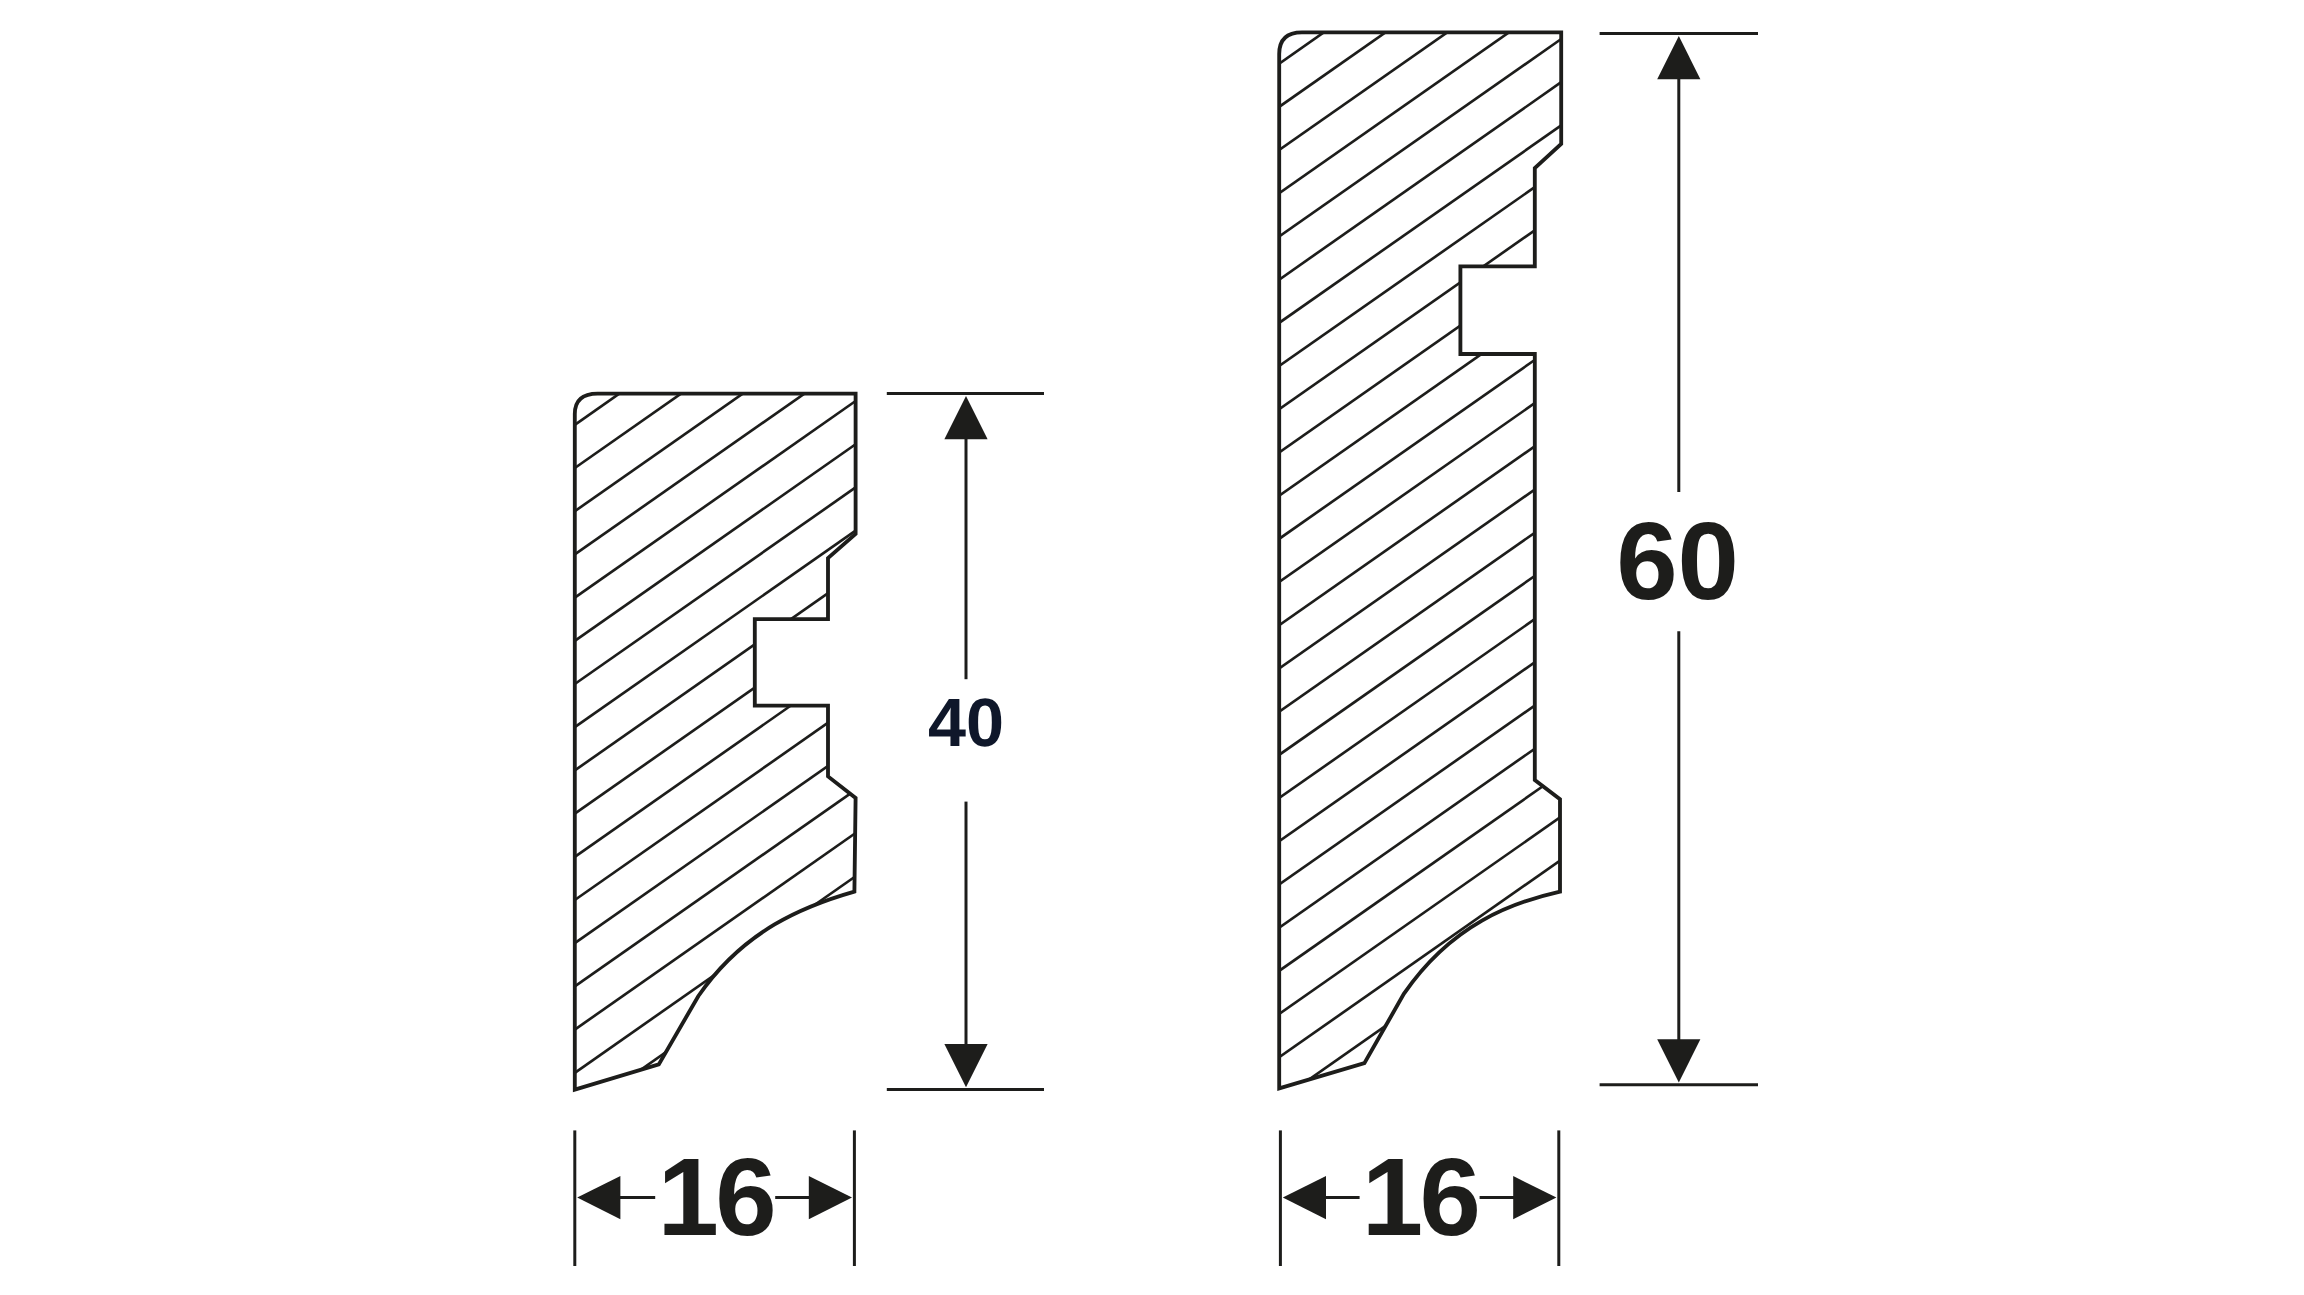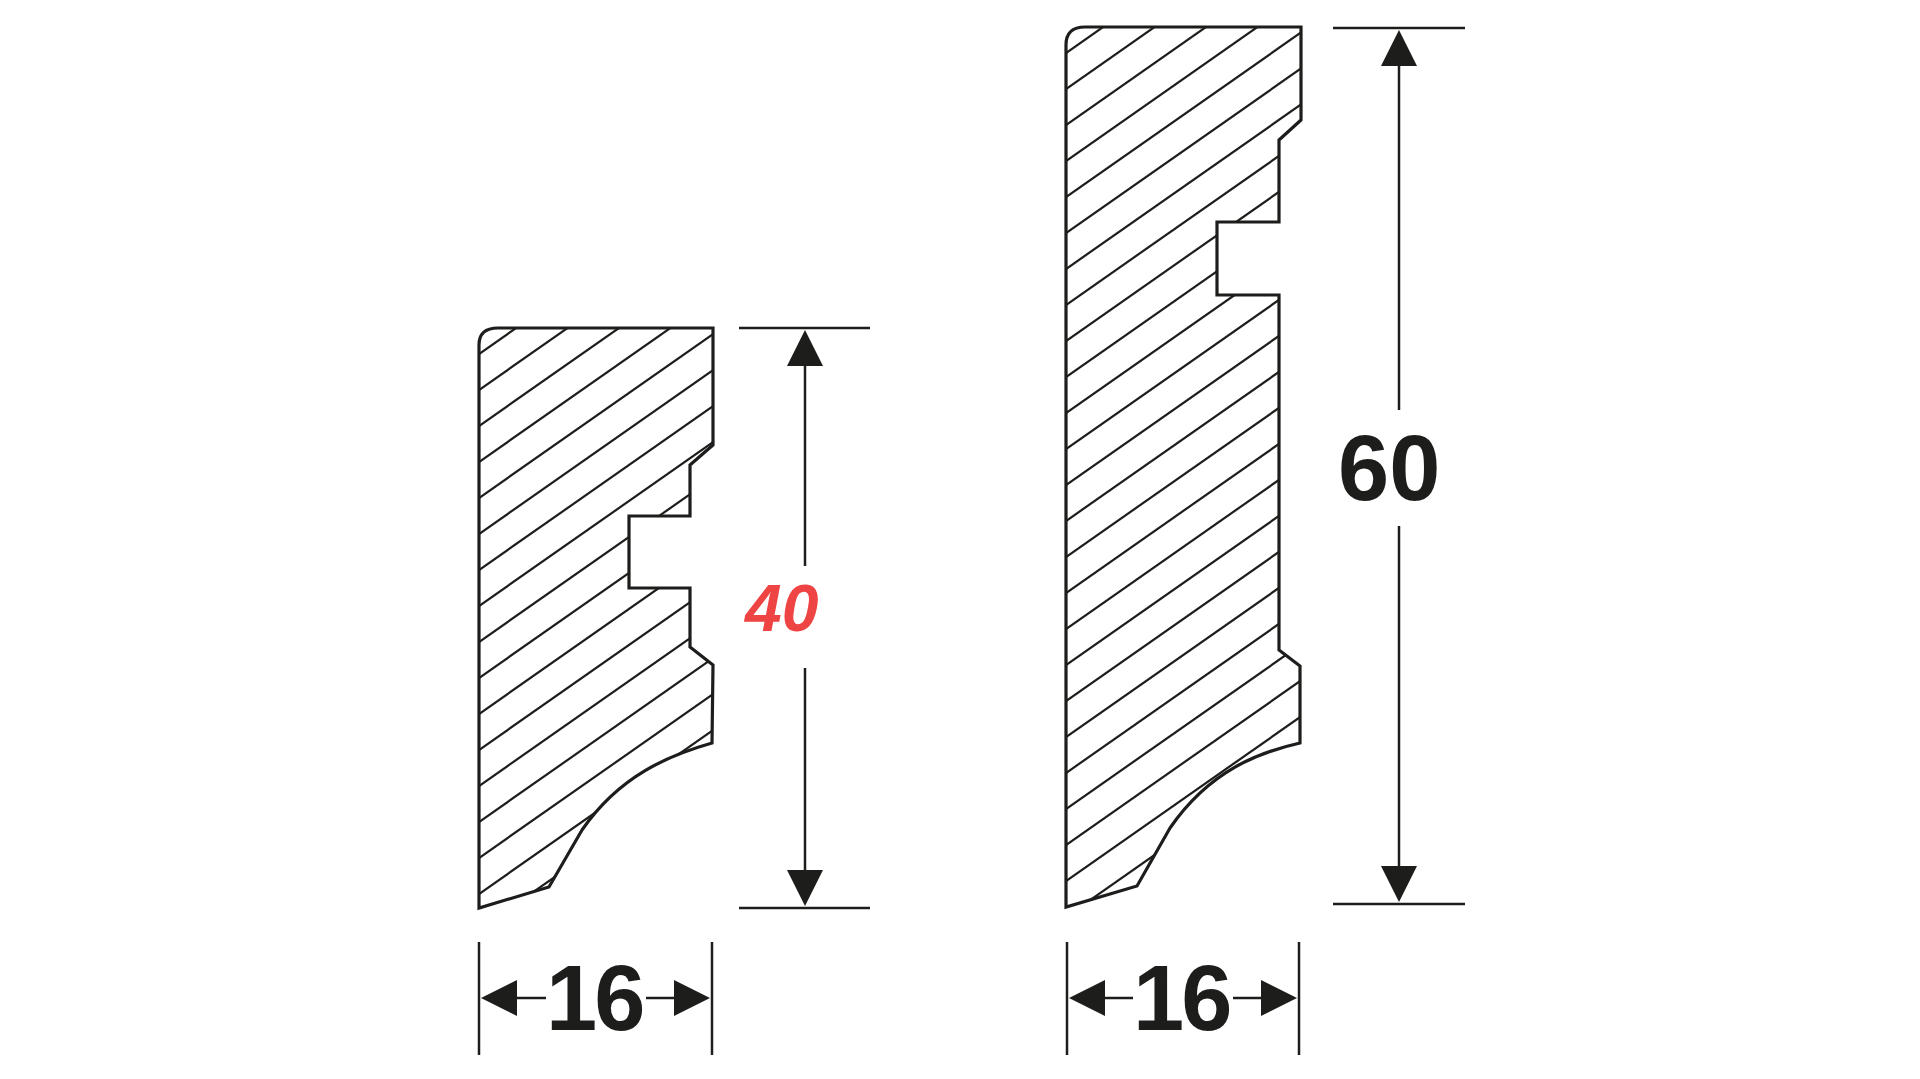--- a/index.html
+++ b/index.html
@@ -6,20 +6,21 @@
     body { width: 1920px; height: 1079px; overflow: hidden; position: relative; }
     #canvas { position: absolute; left: 0; top: 0; width: 1920px; height: 1079px; }
     .dim-text {
       position: absolute;
       font-family: "Liberation Sans", "DejaVu Sans", sans-serif;
       font-weight: bold;
       color: #1d1d1b;
       line-height: 1;
       white-space: nowrap;
       background: #ffffff;
+      text-align: center;
     }
   </style>
 </head>
 <body>
 
 <svg id="canvas" xmlns="http://www.w3.org/2000/svg" width="1920" height="1079" viewBox="0 0 1920 1079">
   <defs>
       <clipPath id="clip0">
         <path d="M479,345 L479,908 L549,887 L582,830 C620,775 670,755 712,743 L713,665 L690,647 L690,588 L629,588 L629,516 L690,516 L690,465 L713,445 L713,328 L498,328 Q479,328 479,345 Z"></path>
       </clipPath>
@@ -118,16 +119,16 @@
         <line x1="1067" y1="942" x2="1067" y2="1055" stroke="#1d1d1b" stroke-width="2.5"></line>
         <line x1="1299" y1="942" x2="1299" y2="1055" stroke="#1d1d1b" stroke-width="2.5"></line>
         <line x1="1097" y1="998" x2="1133" y2="998" stroke="#1d1d1b" stroke-width="2.5"></line>
         <line x1="1233" y1="998" x2="1269" y2="998" stroke="#1d1d1b" stroke-width="2.5"></line>
         <polygon points="1069,998 1105,980 1105,1016" fill="#1d1d1b"></polygon>
         <polygon points="1297,998 1261,980 1261,1016" fill="#1d1d1b"></polygon>
       </g>
   </g>
 </svg>
 
-<div class="dim-text" id="t0h" style="font-size: 66px; color: #ef4444; left: 745px; width: 120px; top: 575px; background: transparent; font-style: italic;">40</div>
+<div class="dim-text" id="t0h" style="font-size: 57px; color: #0f172a; left: 745px; width: 120px; top: 575px; background: transparent;">40</div>
 <div class="dim-text" id="t0w" style="font-size: 92px; color: rgb(29, 29, 27); left: 546px; width: 100px; top: 952px; background: transparent; letter-spacing: -3px;">16</div>
 <div class="dim-text" id="t1h" style="font-size: 92px; color: rgb(29, 29, 27); left: 1338px; width: 120px; top: 422px; background: transparent;">60</div>
 <div class="dim-text" id="t1w" style="font-size: 92px; color: rgb(29, 29, 27); left: 1133px; width: 100px; top: 952px; background: transparent; letter-spacing: -3px;">16</div>
 
 </body></html>

